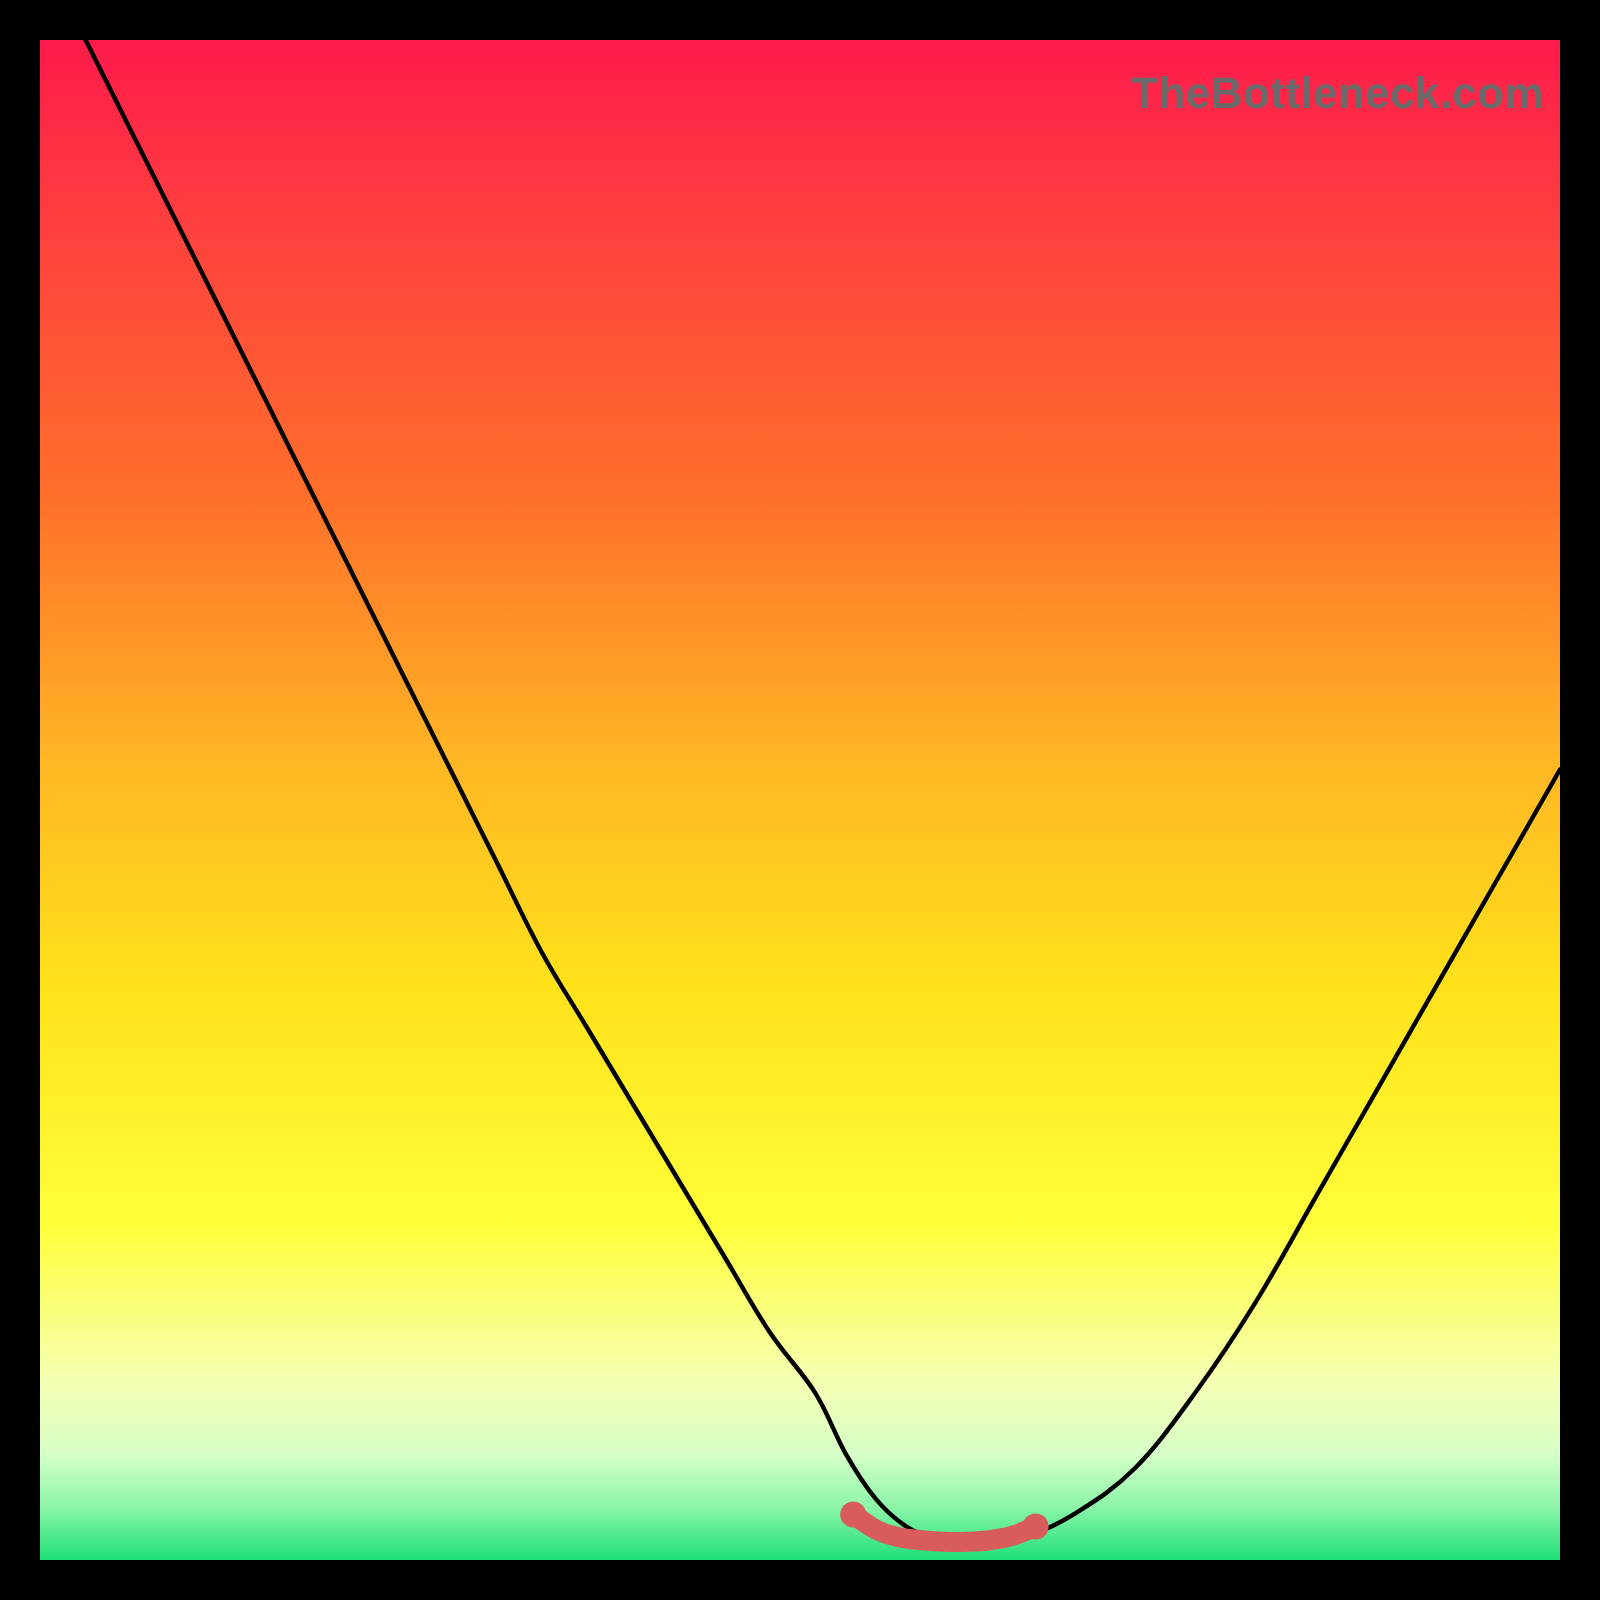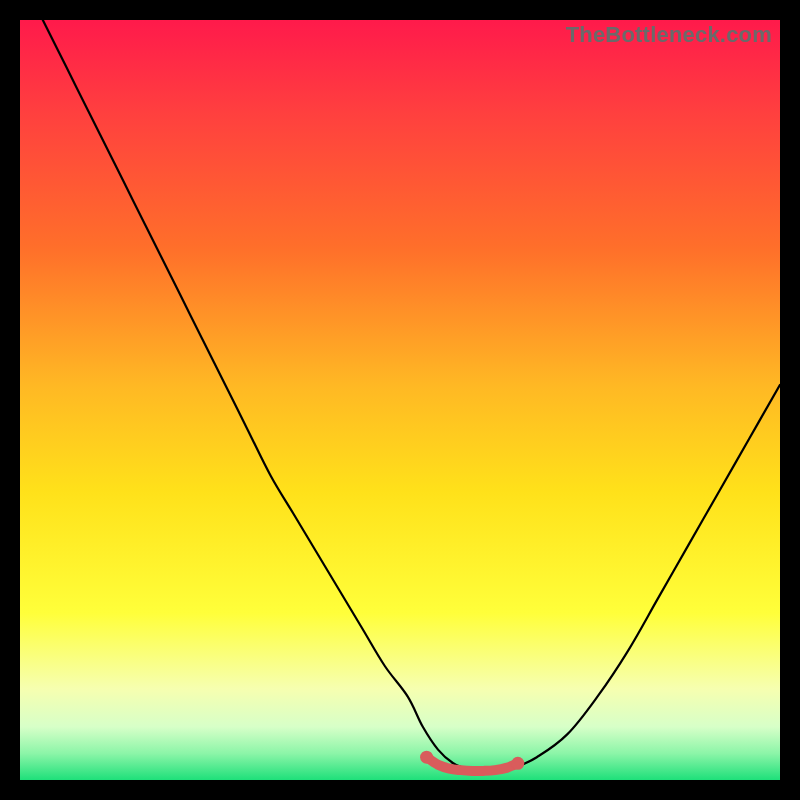--- a/index.html
+++ b/index.html
@@ -17,21 +17,21 @@
     width: 760px;
     height: 760px;
     overflow: hidden;
   }
   .gradient-bg {
     position: absolute;
     inset: 0;
   }
   .watermark {
     position: absolute;
-    top: 2px;
+    top: 14px;
     right: 8px;
     font-family: Arial, Helvetica, sans-serif;
     font-size: 22px;
     font-weight: 600;
     color: #6a6a6a;
     letter-spacing: 0.2px;
     z-index: 5;
   }
   svg.curve {
     position: absolute;

